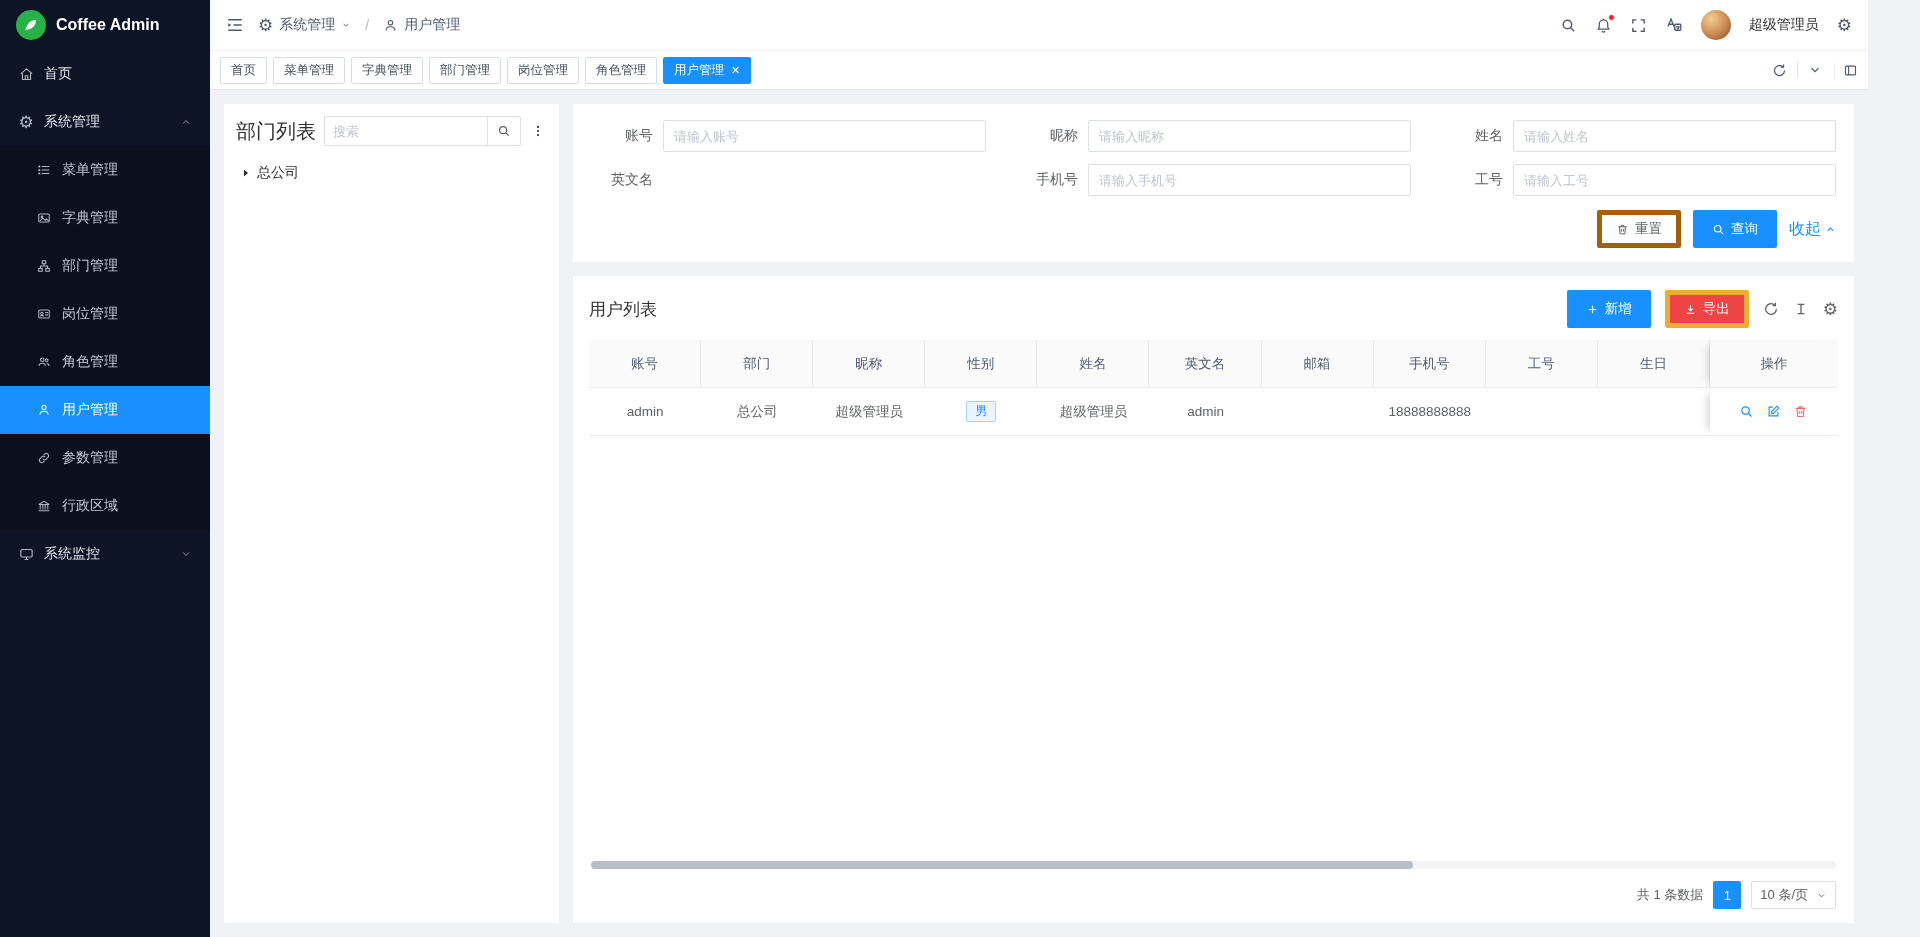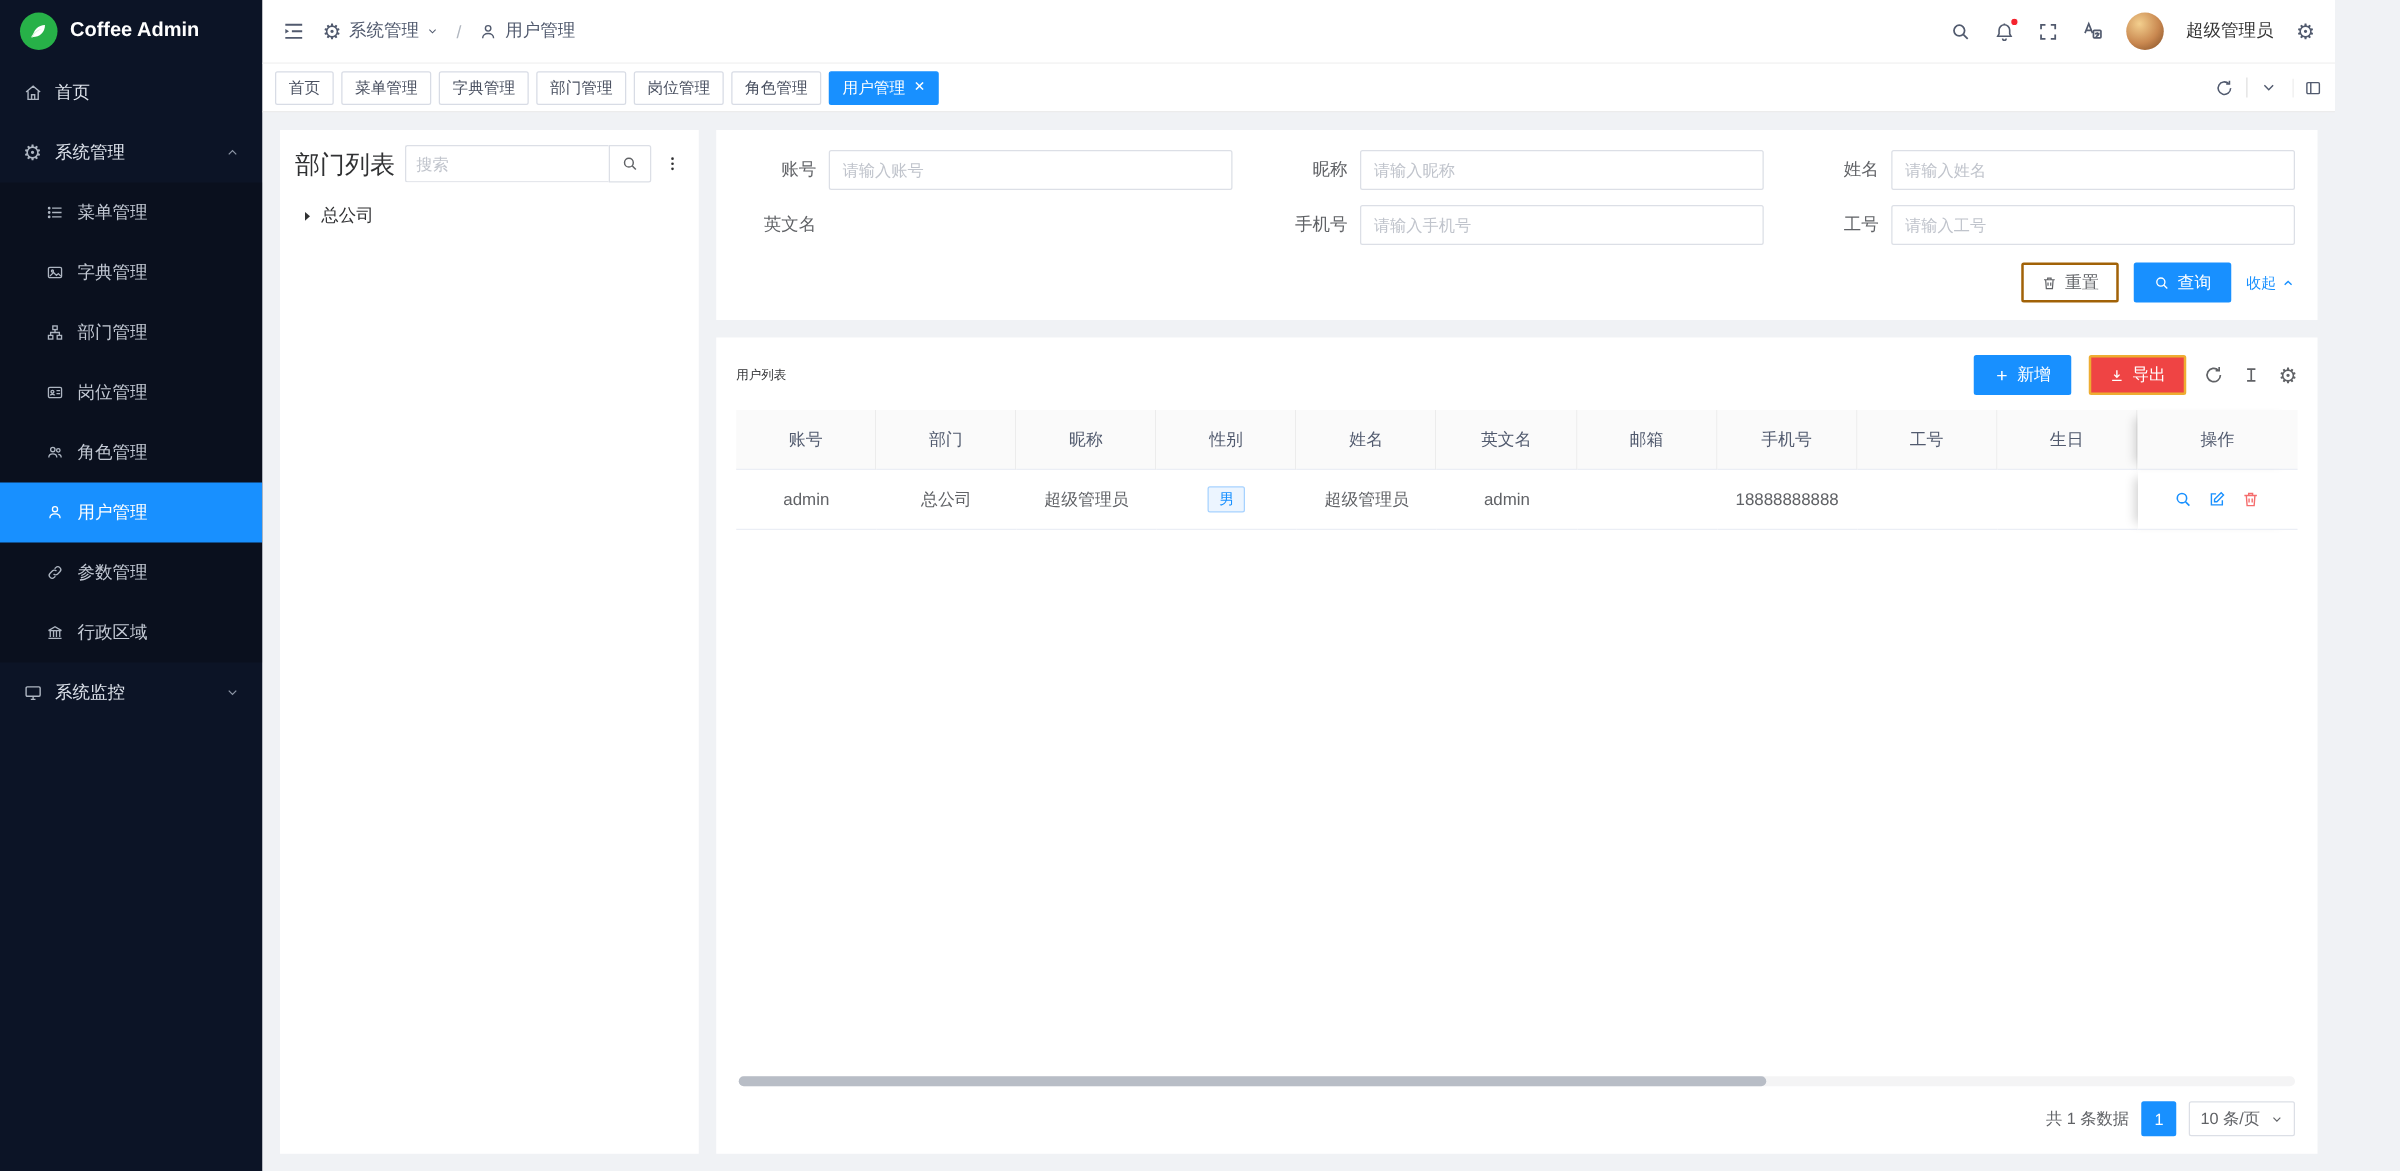--- a/index.html
+++ b/index.html
@@ -59,28 +59,28 @@
 
   .right-col { flex: 1; min-width: 0; display: flex; flex-direction: column; gap: 14px; }
 
   .filter-card { background: #fff; padding: 16px 18px 14px; flex-shrink: 0; }
   .filter-grid { display: grid; grid-template-columns: 1fr 1fr 1fr; column-gap: 30px; row-gap: 12px; }
   .field { display: flex; align-items: center; min-width: 0; }
   .field .f-label { width: 72px; flex-shrink: 0; text-align: right; padding-right: 10px; font-size: 14px; color: #606266; white-space: nowrap; }
   .field input { flex: 1; min-width: 0; height: 32px; border: 1px solid #dcdfe6; border-radius: 2px; padding: 0 10px; font-size: 13px; color: #333; outline: none; }
   .field input::placeholder { color: #c0c4cc; }
   .filter-actions { display: flex; justify-content: flex-end; align-items: center; gap: 12px; margin-top: 14px; }
-  .btn { height: 32px; display: inline-flex; align-items: center; gap: 6px; padding: 14px 14px; border-radius: 2px; font-size: 13.5px; cursor: pointer; border: 2px solid #a16207; background: #fff; color: #606266; white-space: nowrap; }
+  .btn { height: 32px; display: inline-flex; align-items: center; gap: 6px; padding: 14px 14px; border-radius: 2px; font-size: 13.5px; cursor: pointer; border: 5px solid #a16207; background: #fff; color: #606266; white-space: nowrap; }
   .btn-primary { background: #1890ff; border-color: #1890ff; color: #fff; }
   .btn-warning { background: #ef4444; border-color: #eead32; color: #fff; }
-  .link-collapse { display: inline-flex; align-items: center; gap: 4px; color: #1890ff; font-size: 12px; cursor: pointer; text-align: center; }
+  .link-collapse { display: inline-flex; align-items: center; gap: 4px; color: #1890ff; font-size: 16px; cursor: pointer; text-align: center; }
 
   .table-card { flex: 1; min-height: 0; background: #fff; padding: 14px 16px 8px; display: flex; flex-direction: column; }
   .table-head { display: flex; align-items: center; margin-bottom: 12px; flex-shrink: 0; }
-  .table-title { font-size: 10px; color: #303133; font-weight: 500; }
+  .table-title { font-size: 17px; color: #303133; font-weight: 500; }
   .table-actions { margin-left: auto; display: flex; align-items: center; gap: 14px; }
   .tool-icon { color: #606266; cursor: pointer; display: flex; }
 
   .grid-table { flex-shrink: 0; }
   .tr { display: flex; height: 48px; }
   .th, .td { flex: 1; min-width: 0; display: flex; align-items: center; justify-content: center; font-size: 13.5px; overflow: hidden; white-space: nowrap; }
   .th { background: #fafafa; color: #515a6e; border-bottom: 1px solid #ebeef5; border-right: 1px solid #ececec; font-weight: 400; }
   .th:last-child { border-right: none; }
   .header-row .op-col { border-right: none; }
   .td { color: #606266; border-bottom: 1px solid #ebeef5; }

